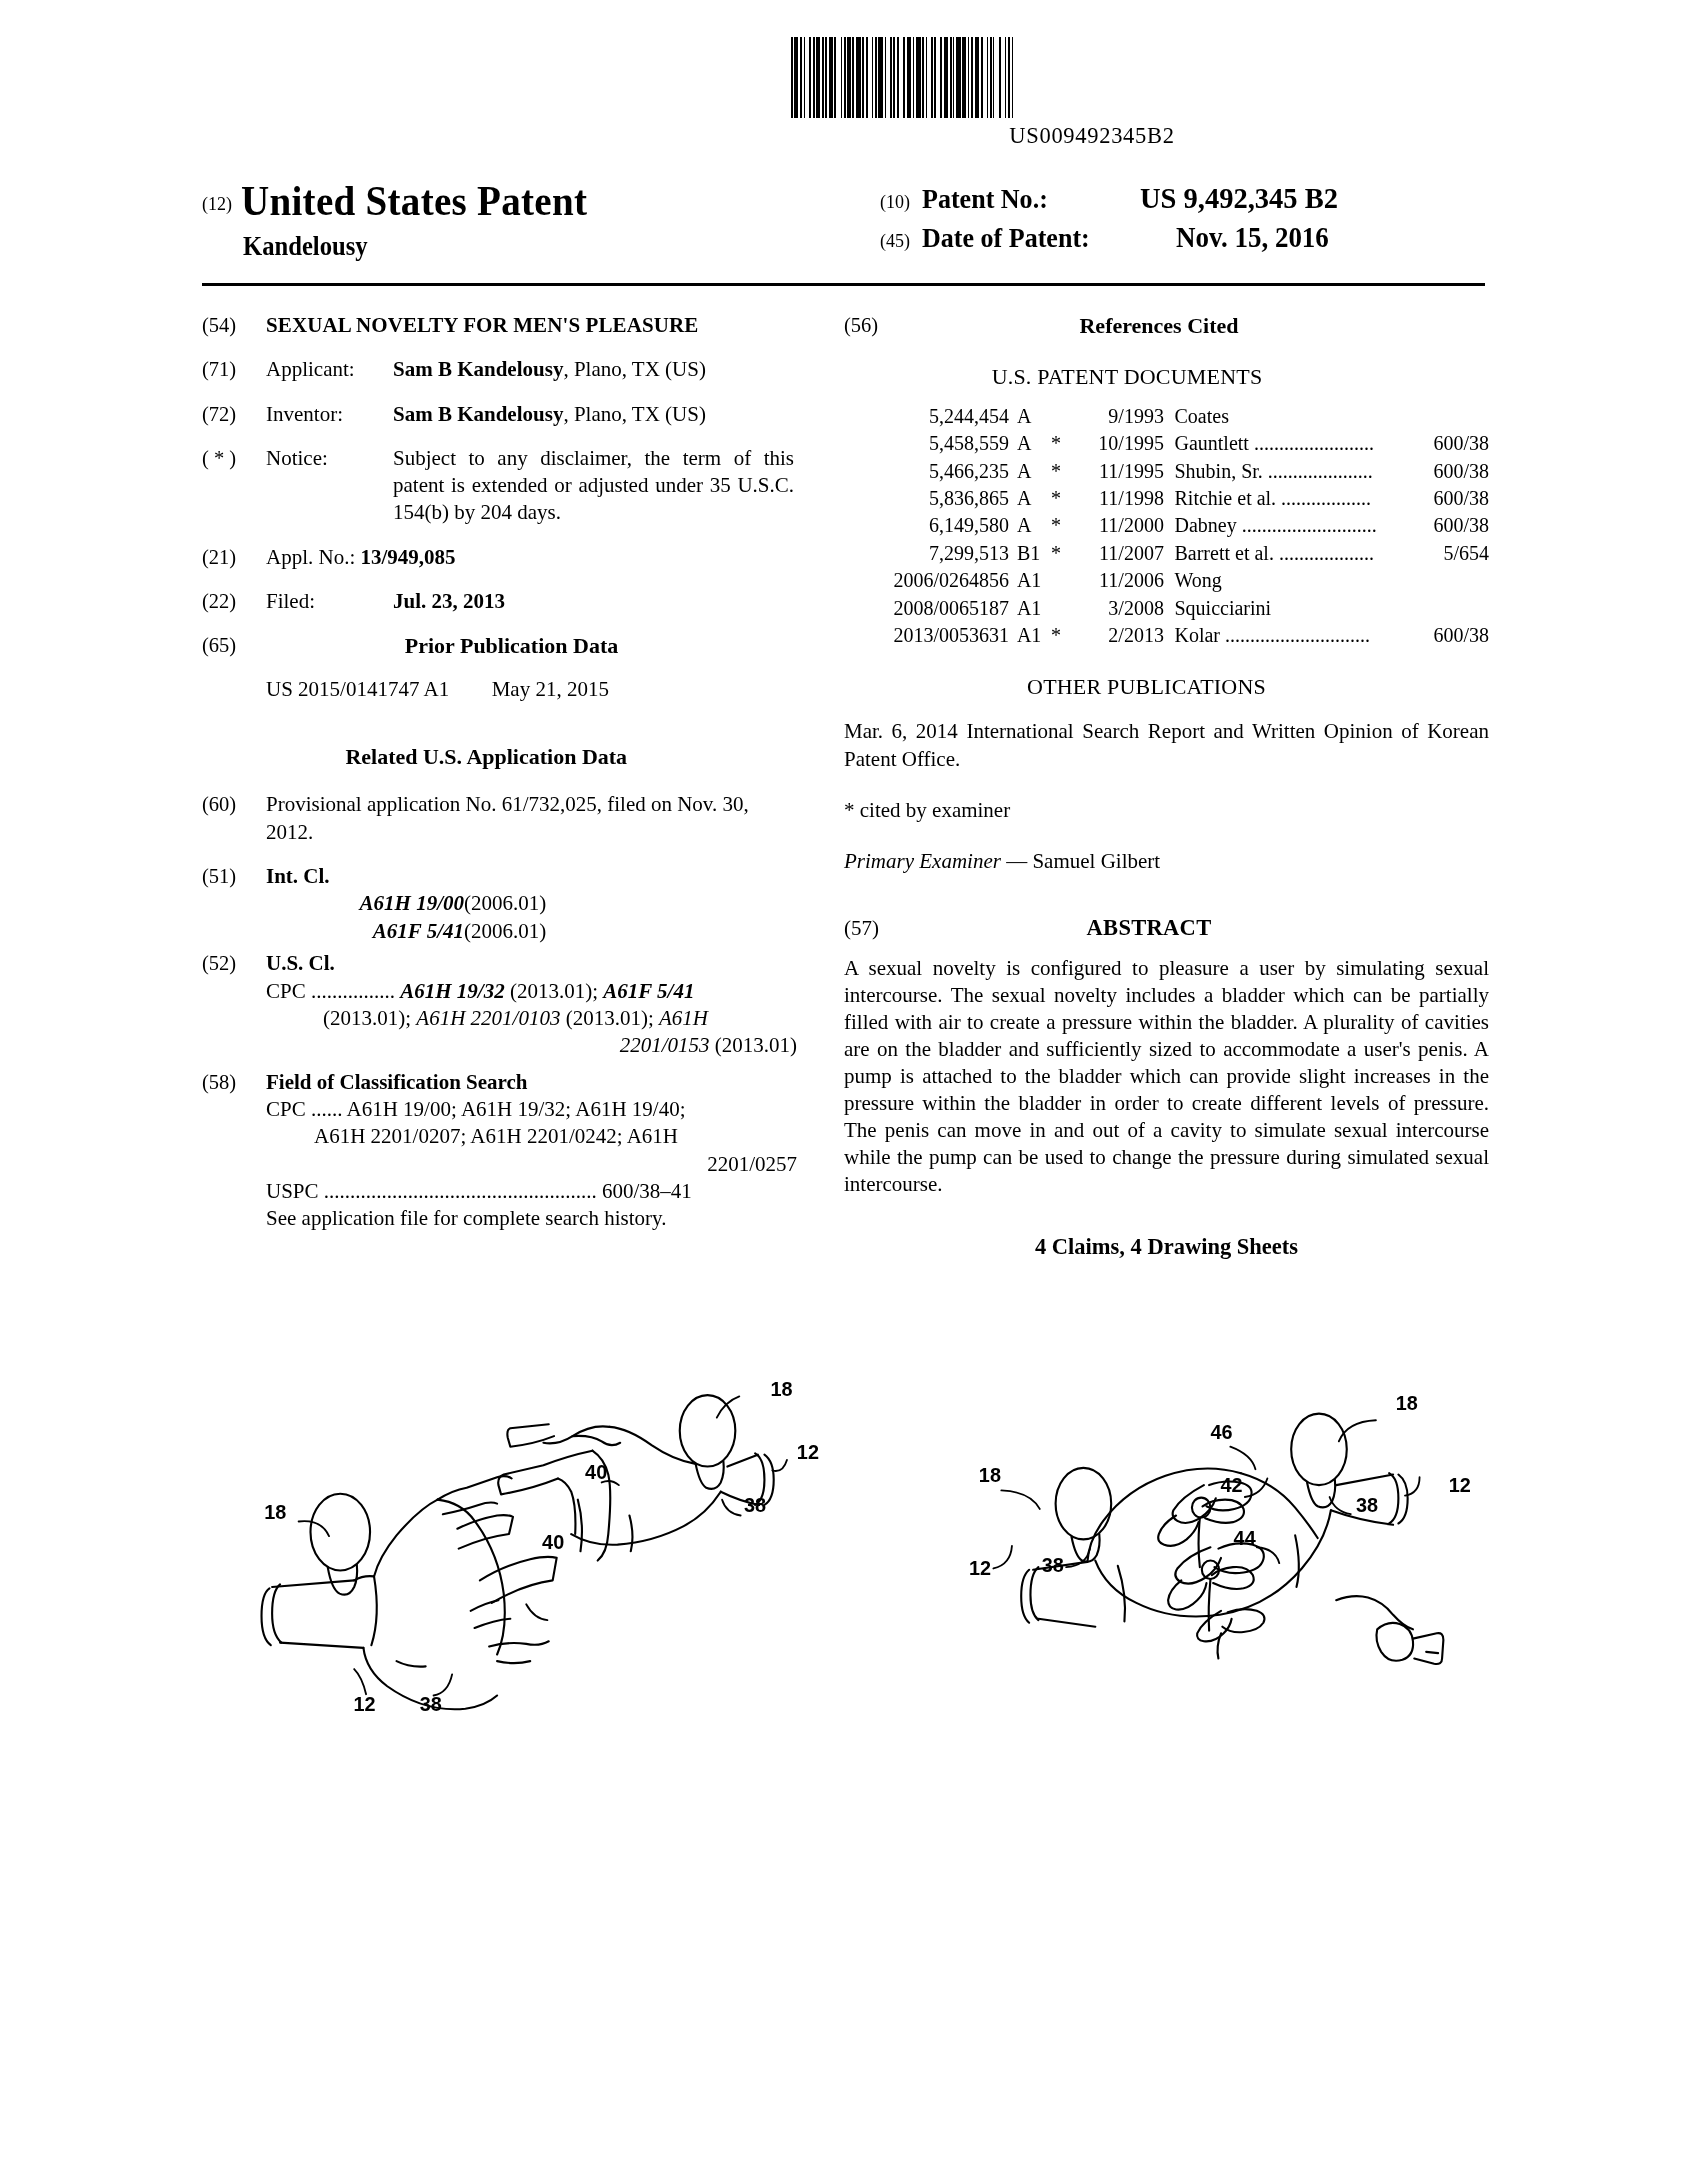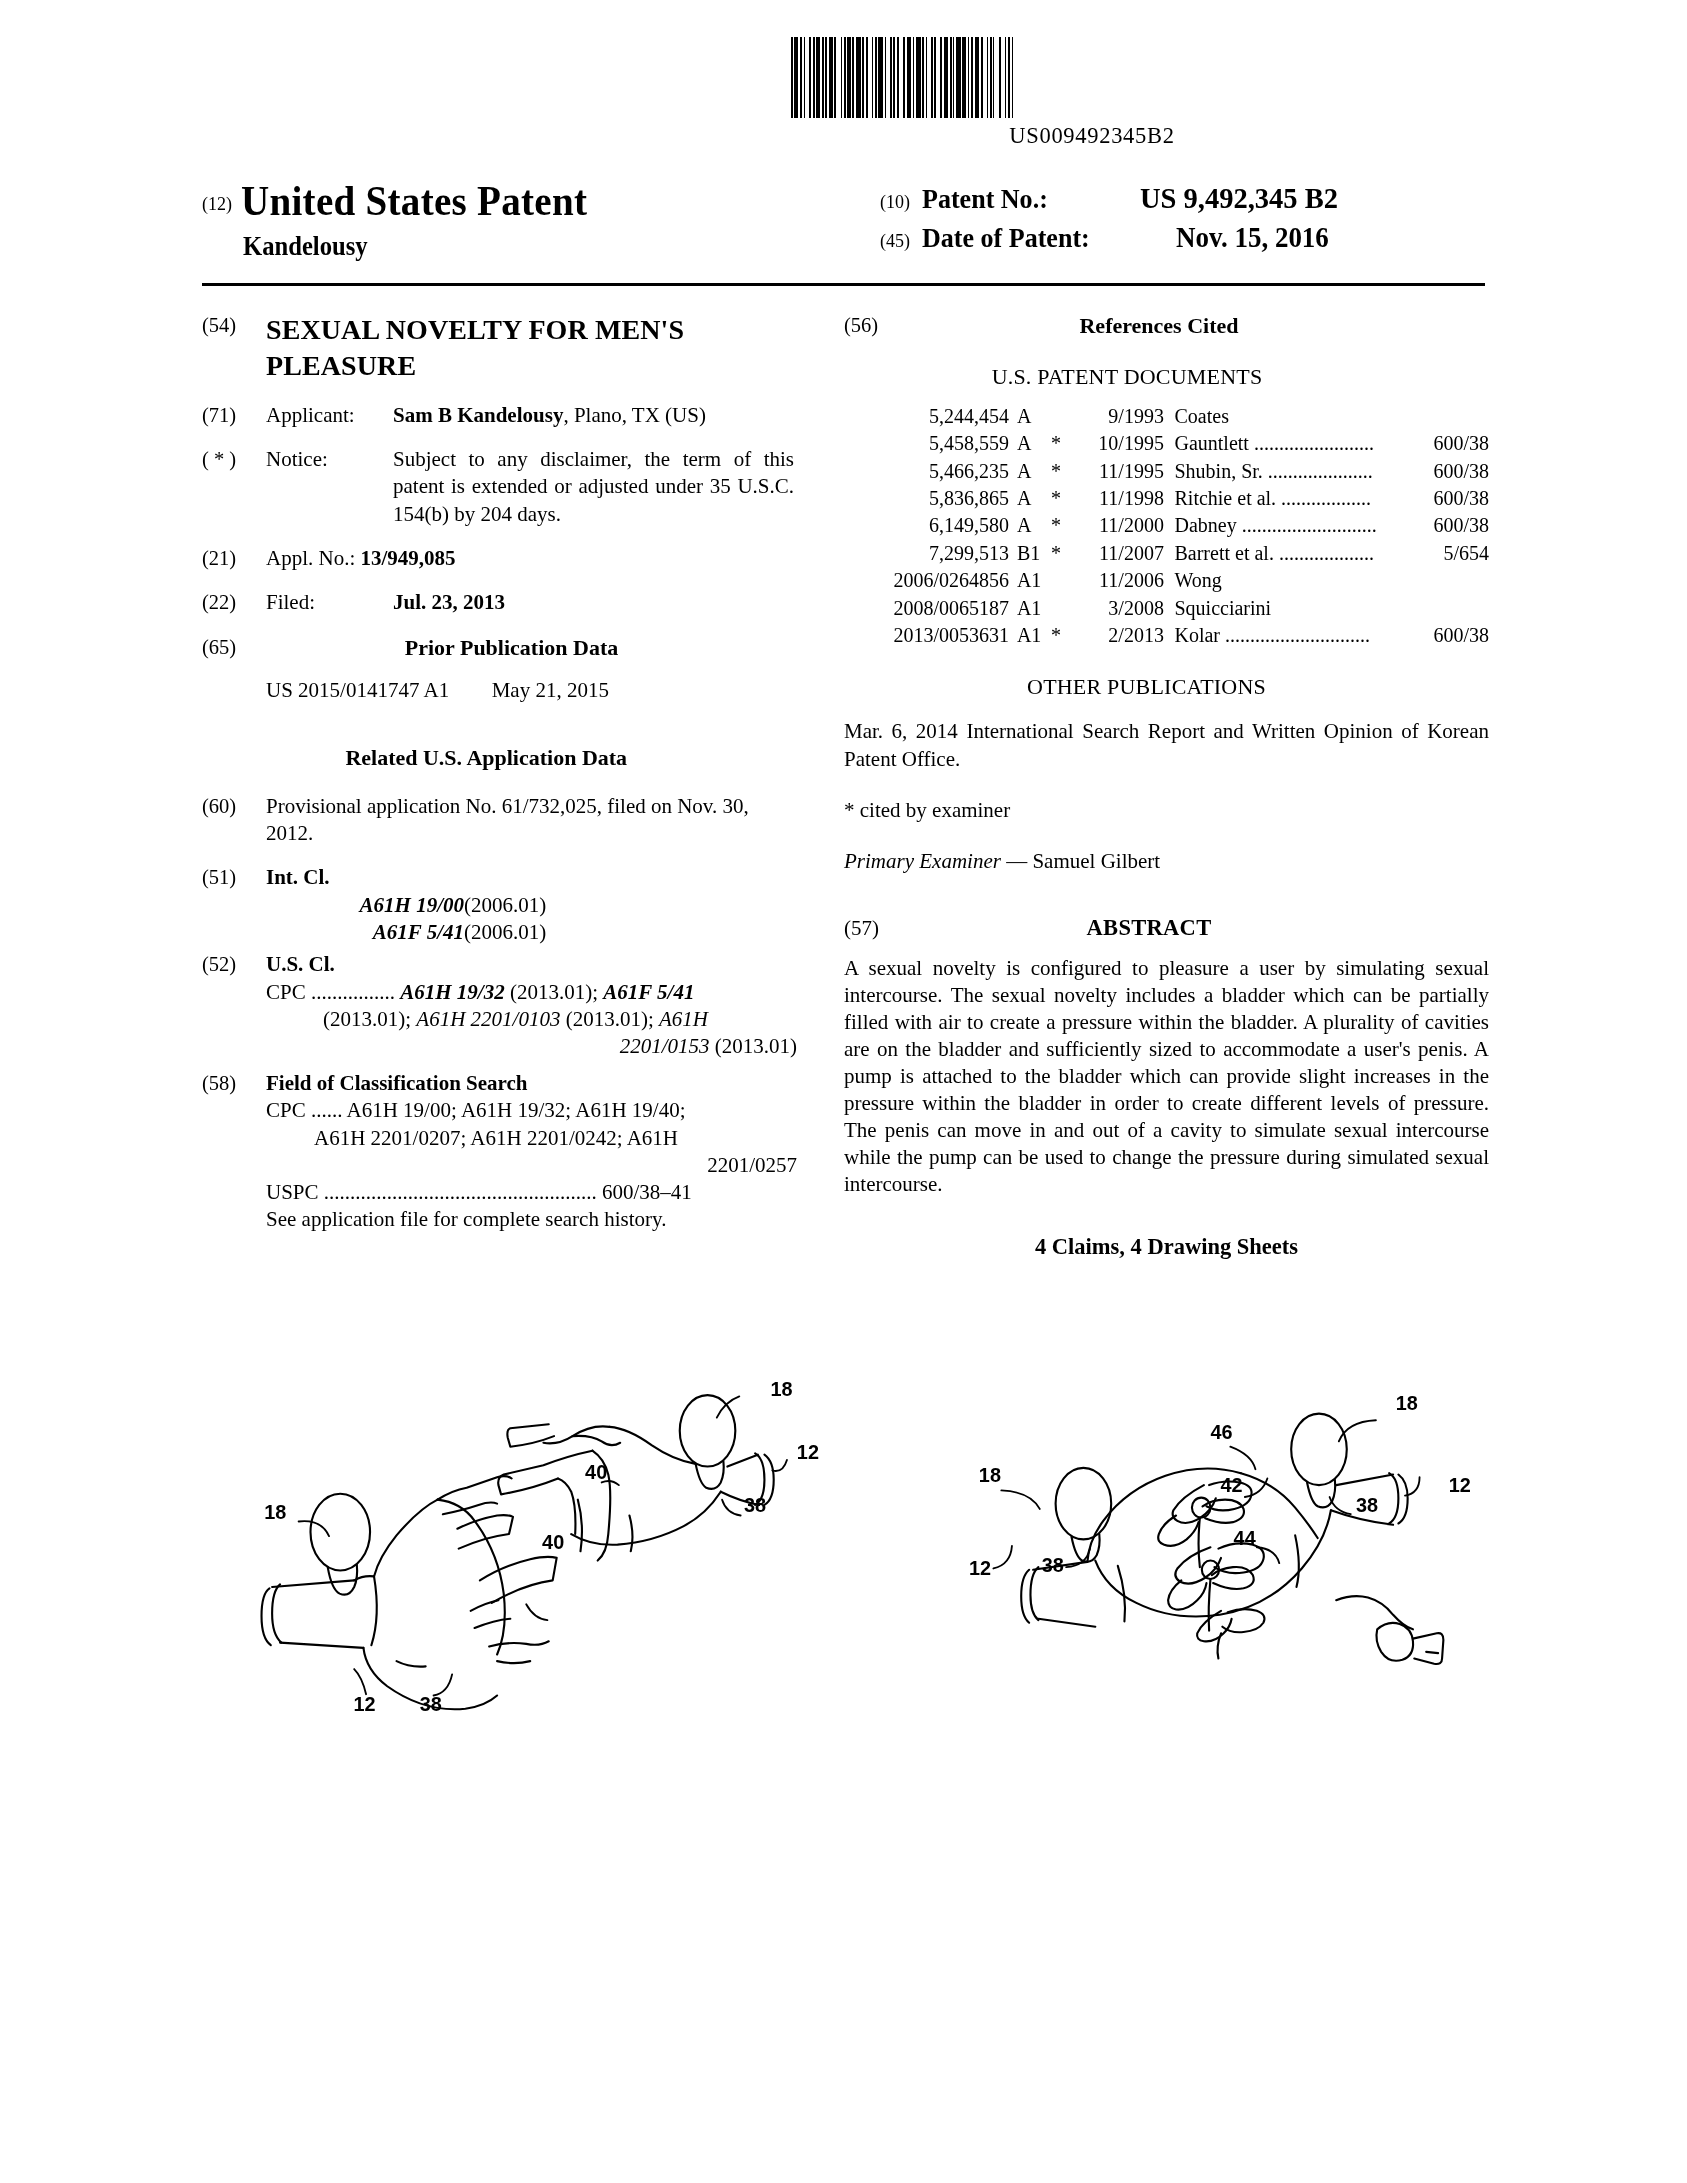--- a/index.html
+++ b/index.html
@@ -60,21 +60,21 @@
   .fld .tag { width:64px; flex:0 0 64px; font-size:20.5px; }
   .fld .body { flex:1 1 auto; }
   .fld.gap { margin-top:17px; }
 
   .b { font-weight:bold; }
   .i { font-style:italic; }
   .bi { font-weight:bold; font-style:italic;text-align:right; }
   .just { text-align:justify; text-align-last:left; }
   .nowrap { white-space:nowrap; }
 
-  .title54 { font-weight:bold; font-size:28px; letter-spacing:0.1px; }
+  .title54 { font-weight:bold; font-size:21px; letter-spacing:0.1px; }
   .sec-head { font-weight:bold; font-size:22px; text-align:center; }
   .sec-head-caps { font-size:22px; text-align:center; letter-spacing:0.2px; }
 
   .lbl { display:inline-block; width:127px; }
 
   .intcl-row { display:flex; }
   .intcl-row .c1 { width:198px; }
   .uscl-line { text-align:right; }
 
   
@@ -246,20 +246,26 @@
       <span class="body title54">SEXUAL NOVELTY FOR MEN'S PLEASURE</span>
     </div>
 
     <div class="fld gap">
       <span class="tag">(71)</span>
       <span class="body">
         <span class="lbl">Applicant:</span><span class="b">Sam B Kandelousy</span><span>, Plano, TX (US)</span>
       </span>
     </div>
 
+    <div class="fld gap">
+      <span class="tag">(72)</span>
+      <span class="body">
+        <span class="lbl">Inventor:</span><span class="b">Sam B Kandelousy</span><span>, Plano, TX (US)</span>
+      </span>
+    </div>
 
     <div class="fld gap">
       <span class="tag">( * )</span>
       <span class="body">
         <span class="lbl" style="vertical-align:top">Notice:</span><span class="just" style="display:inline-block;width:calc(100% - 130px);vertical-align:top">Subject to any disclaimer, the term of this patent is extended or adjusted under 35 U.S.C. 154(b) by 204 days.</span>
       </span>
     </div>
 
     <div class="fld gap">
       <span class="tag">(21)</span>

